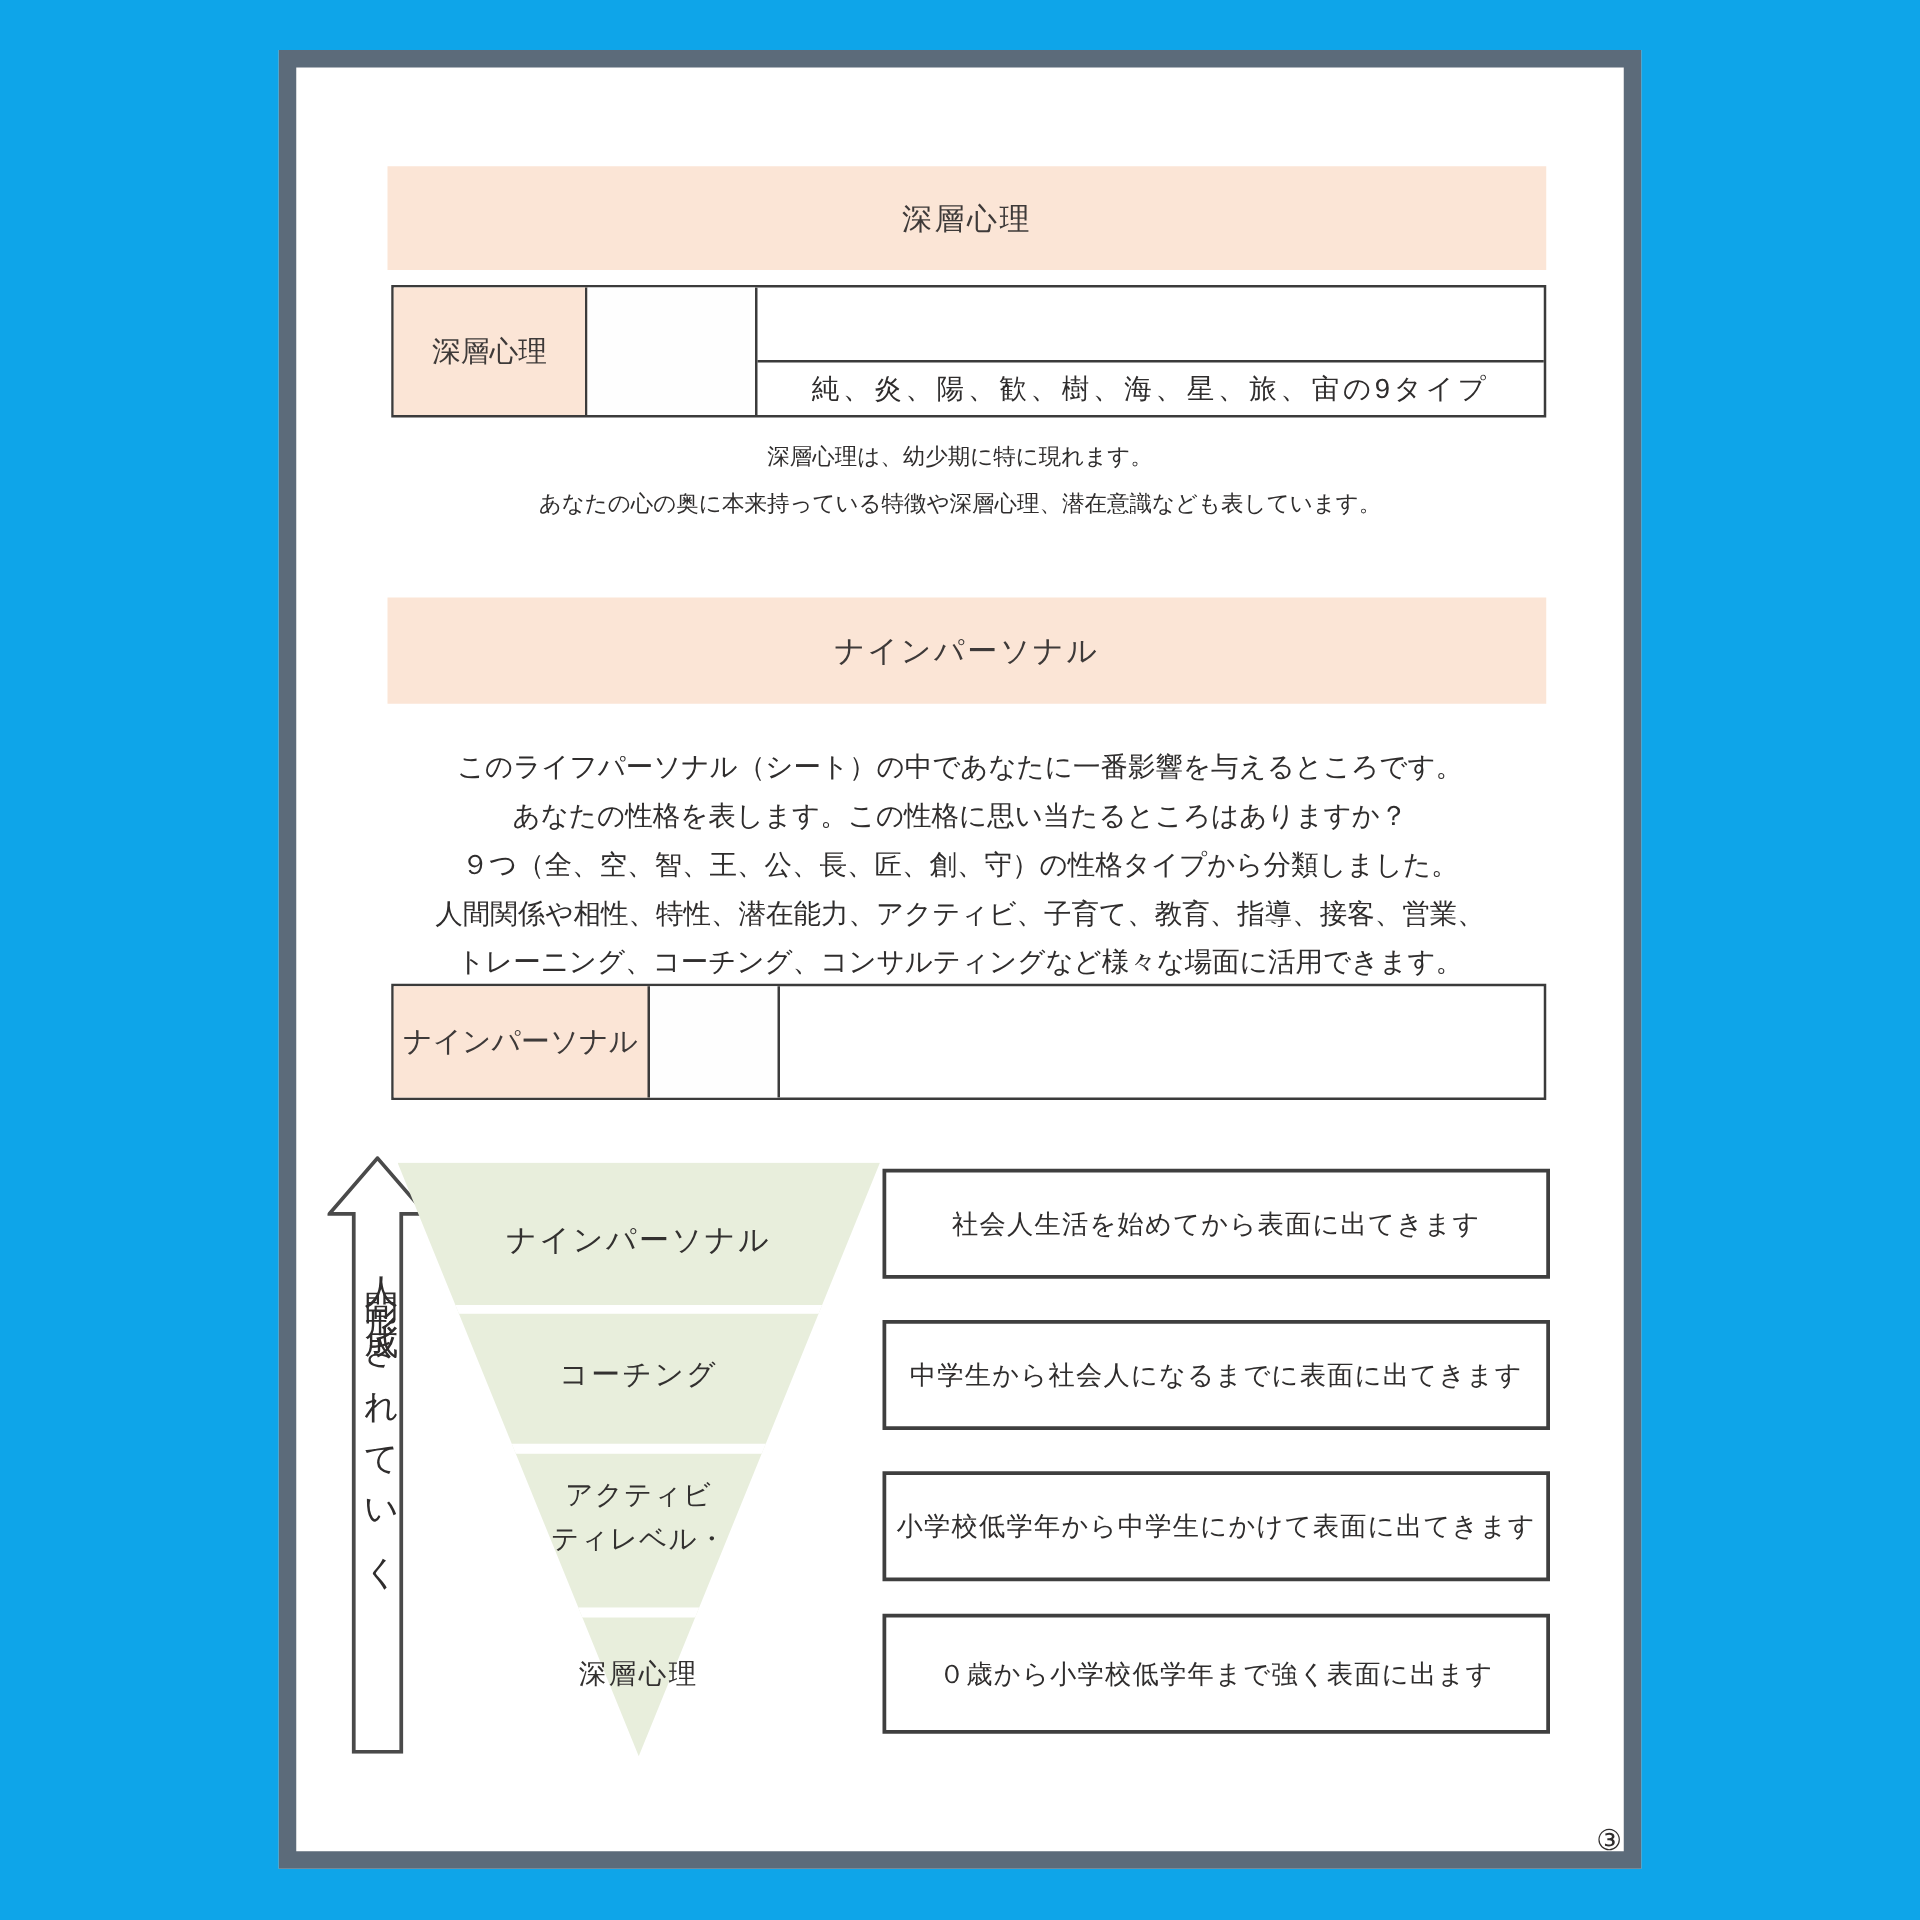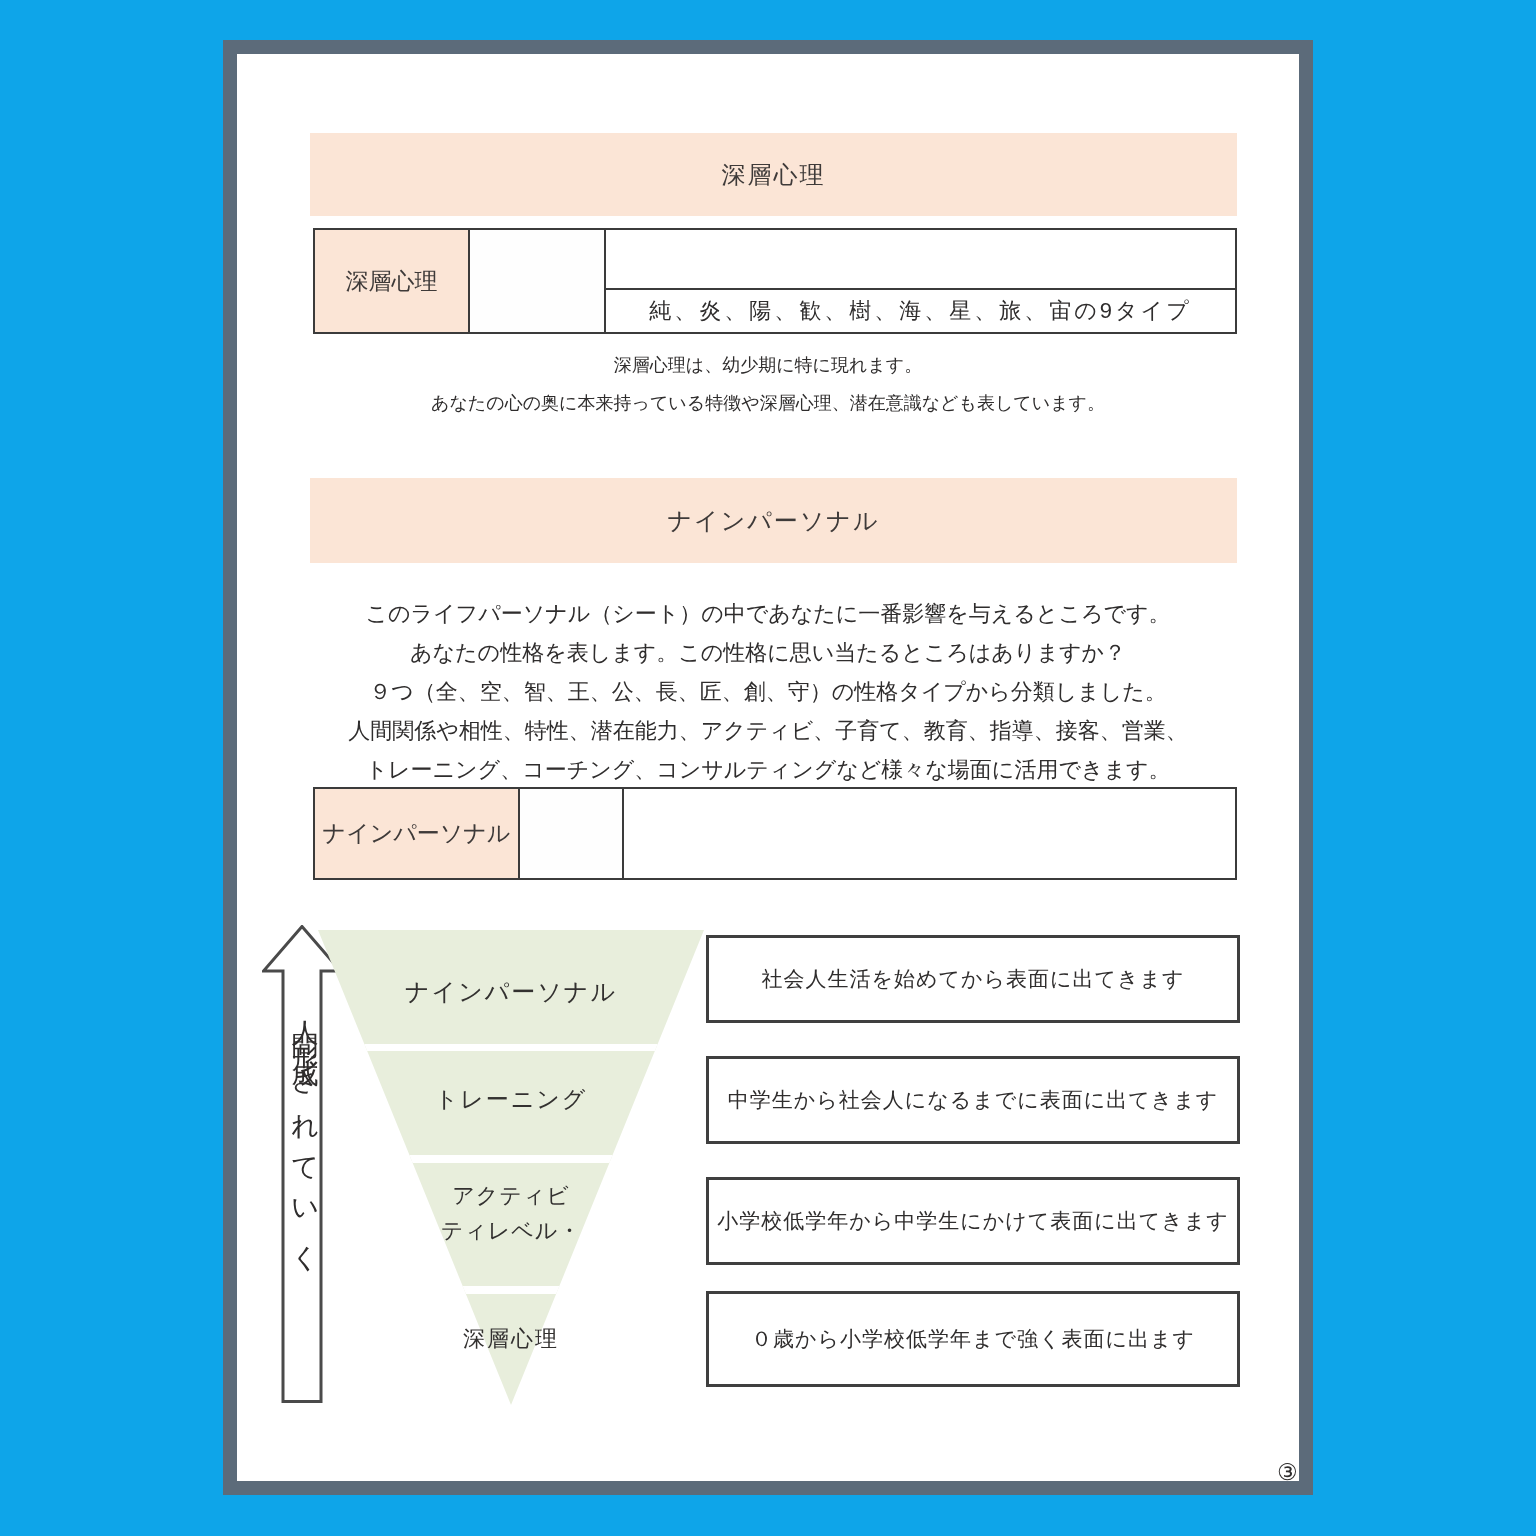--- a/index.html
+++ b/index.html
@@ -114,21 +114,21 @@
       </svg>
       <div class="arrow-text">人間形成されていく</div>
 
       <div class="pyramid">
         <div class="gap gap1"></div>
         <div class="gap gap2"></div>
         <div class="gap gap3"></div>
       </div>
 
       <div class="pyr-label pl1">ナインパーソナル</div>
-      <div class="pyr-label pl2">トレーニング</div>
+      <div class="pyr-label pl2">コーチング</div>
       <div class="pyr-label pl3">
         <div>アクティビ</div>
         <div>ティレベル・</div>
       </div>
       <div class="pyr-label pl4">深層心理</div>
 
       <div class="tbox b1">
         <span>社会人生活を始めてから表面に出てきます</span>
       </div>
       <div class="tbox b2">

